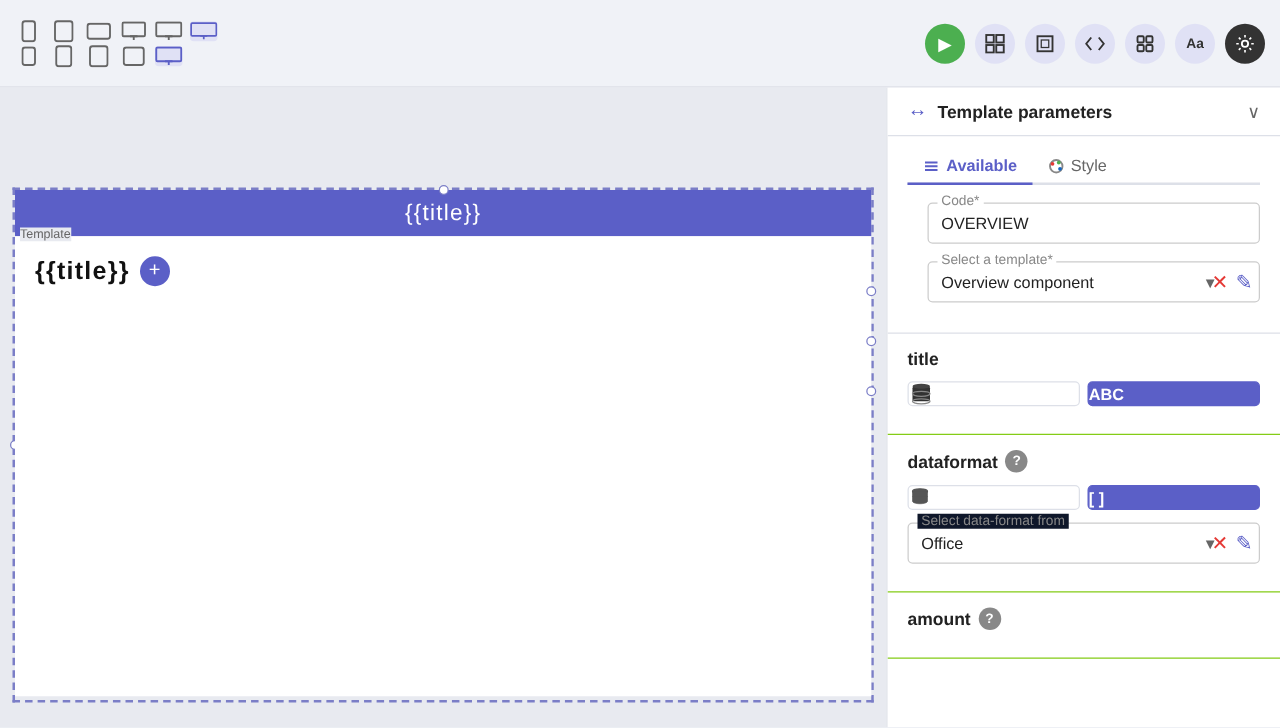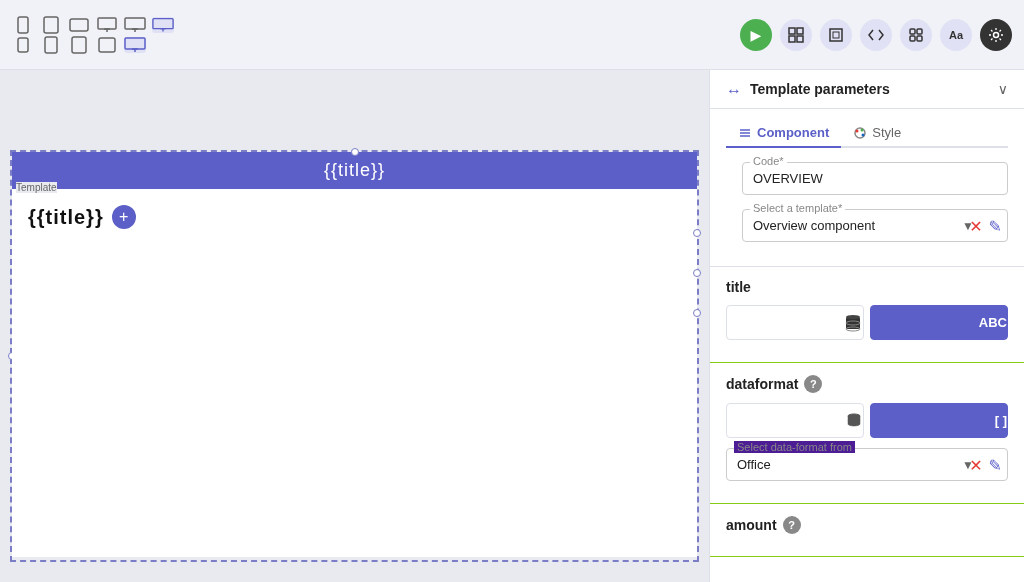--- a/index.html
+++ b/index.html
@@ -330,28 +330,28 @@
       cursor: pointer;
     }
 
     .type-toggle {
       display: flex;
       gap: 6px;
       margin-bottom: 10px;
     }
     .type-btn {
       flex: 1;
-      height: 35px;
+      height: 20px;
       border: 1.5px solid #dde0e8;
       border-radius: 4px;
       background: white;
       cursor: pointer;
       display: flex;
       align-items: center;
-      justify-content: flex-end;
+      justify-content: flex-start;
       font-size: 13px;
       color: #555;
     }
     .type-btn.active {
       background: #5b5fc7;
       color: white;
       border-color: #5b5fc7;
       font-weight: 600;
     }
 
@@ -382,21 +382,21 @@
       position: relative;
       margin-bottom: 10px;
       margin-top: 4px;
     }
     .select-field-label {
       font-size: 11px;
       color: #888;
       position: absolute;
       top: -7px;
       left: 8px;
-      background: #4c1d95;
+      background: #0f172a;
       padding: 0 3px;
       z-index: 1;
     }
 
     
     .right-panel::-webkit-scrollbar { width: 4px; }
     .right-panel::-webkit-scrollbar-thumb { background: #ccc; border-radius: 2px; }
   </style>
 </head>
 <body>
@@ -555,21 +555,21 @@
 
     <div class="component-section">
 
       <div class="tabs">
         <div class="tab active">
           <svg width="14" height="14" viewBox="0 0 14 14">
               <line x1="2" y1="4" x2="12" y2="4" stroke="#5b5fc7" stroke-width="1.5"></line>
               <line x1="2" y1="7" x2="12" y2="7" stroke="#5b5fc7" stroke-width="1.5"></line>
               <line x1="2" y1="10" x2="12" y2="10" stroke="#5b5fc7" stroke-width="1.5"></line>
             </svg>
-          <span>Component</span>
+          <span>Available</span>
         </div>
         <div class="tab">
           <svg width="14" height="14" viewBox="0 0 14 14">
               <circle cx="7" cy="7" r="5" fill="none" stroke="#888" stroke-width="1.5"></circle>
               <circle cx="4" cy="5" r="1.5" fill="#e53935"></circle>
               <circle cx="9" cy="4" r="1.5" fill="#4caf50"></circle>
               <circle cx="10" cy="9" r="1.5" fill="#1565c0"></circle>
             </svg>
           <span>Style</span>
         </div>

